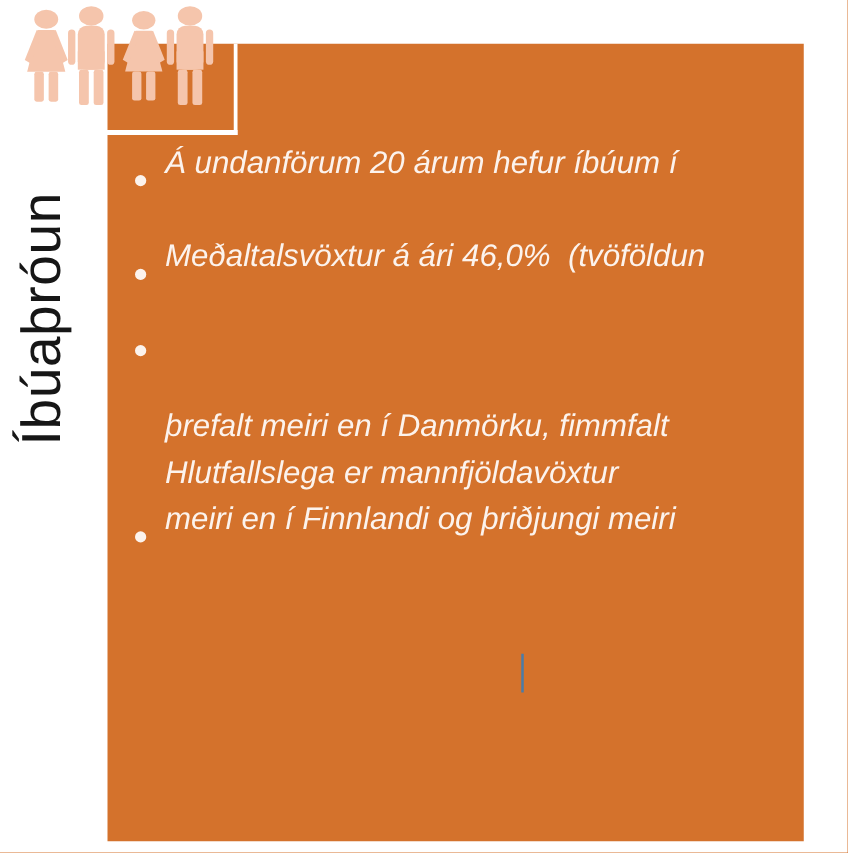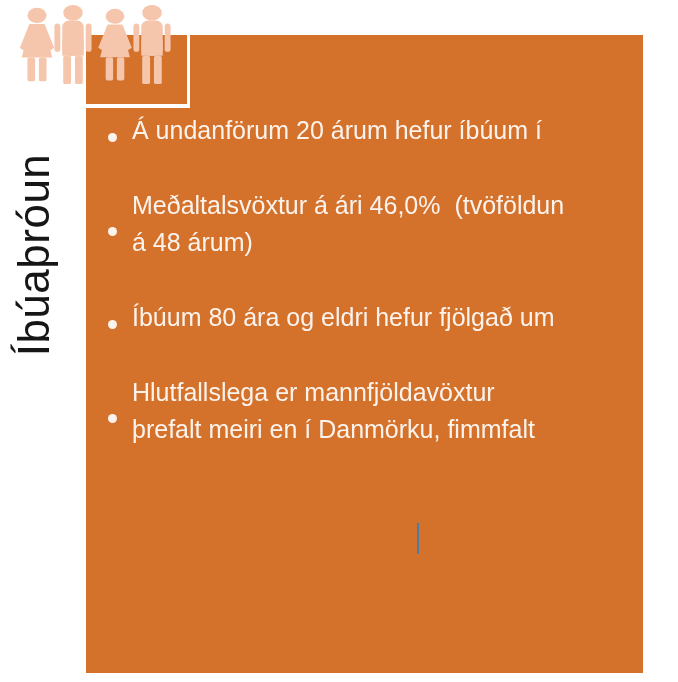--- a/index.html
+++ b/index.html
@@ -50,21 +50,21 @@
 
   
   .bullets {
     position: absolute;
     left: 108px; top: 112px;
     width: 528px;
     color: var(--bullet-text, #FCF3ED);
     font-size: 25px;
     line-height: 37px;
   }
-  .bullet { display: flex; align-items: center; margin-bottom: 38px; }
+  .bullet { display: flex; align-items: flex-end; margin-bottom: 38px; font-style: italic; }
   .bullet:last-child { margin-bottom: 0; }
   .dot {
     flex: 0 0 auto;
     width: 9px; height: 9px;
     margin: 14px 15px 0 0;
     border-radius: 50%;
     background: var(--bullet-text, #FCF3ED);
   }
   .lines { flex: 1 1 auto; }
   .line { white-space: pre; }
@@ -141,33 +141,32 @@
     <div class="bullet">
       <span class="dot"></span>
       <div class="lines">
         <div class="line">Á undanförum 20 árum hefur íbúum í</div>
       </div>
     </div>
     <div class="bullet">
       <span class="dot"></span>
       <div class="lines">
         <div class="line">Meðaltalsvöxtur á ári 46,0%  (tvöföldun</div>
-        <div class="line">á 48 árum)</div>
       </div>
     </div>
     <div class="bullet">
       <span class="dot"></span>
       <div class="lines">
-        <div class="line">Íbúum 80 ára og eldri hefur fjölgað um</div>
       </div>
     </div>
     <div class="bullet">
       <span class="dot"></span>
       <div class="lines">
+        <div class="line">þrefalt meiri en í Danmörku, fimmfalt</div>
         <div class="line">Hlutfallslega er mannfjöldavöxtur</div>
-        <div class="line">þrefalt meiri en í Danmörku, fimmfalt</div>
+        <div class="line">meiri en í Finnlandi og þriðjungi meiri</div>
       </div>
     </div>
   </div>
 
   <div class="caret"></div>
 
 </div>
 
 </body></html>

